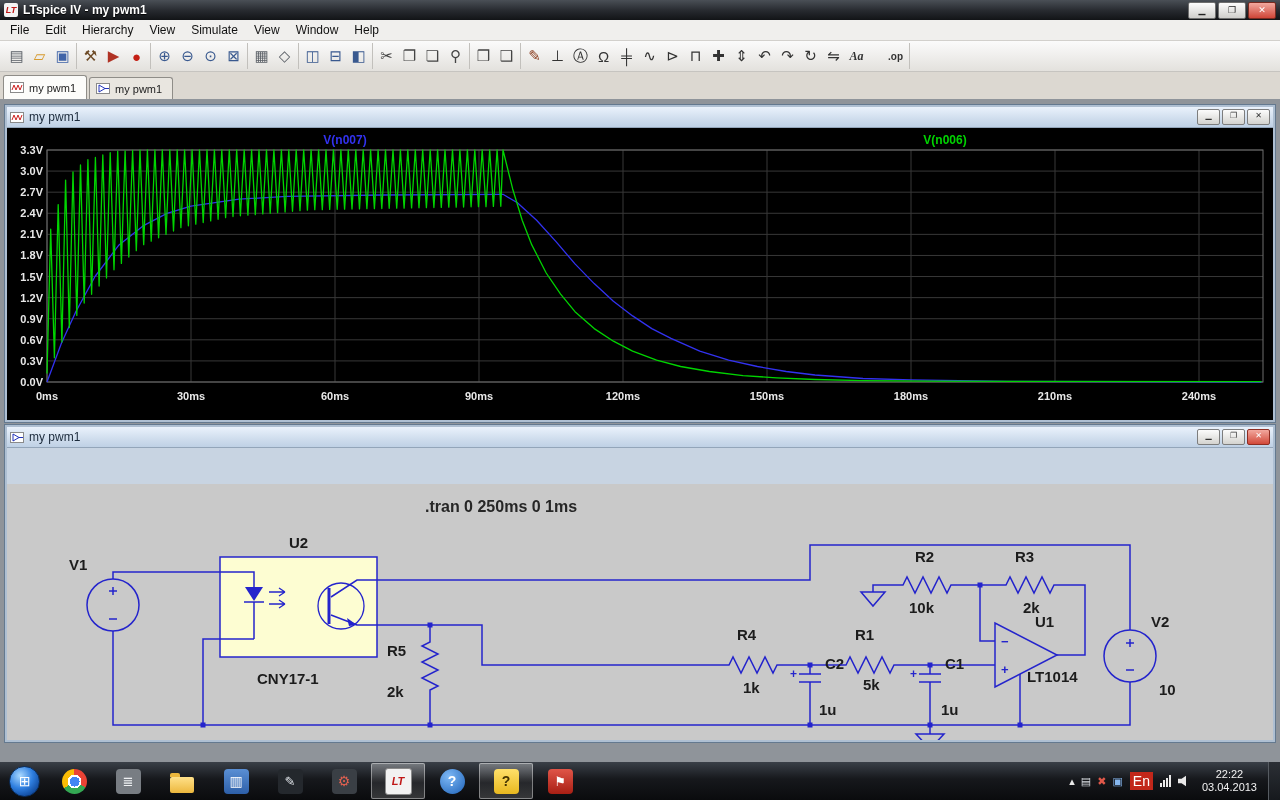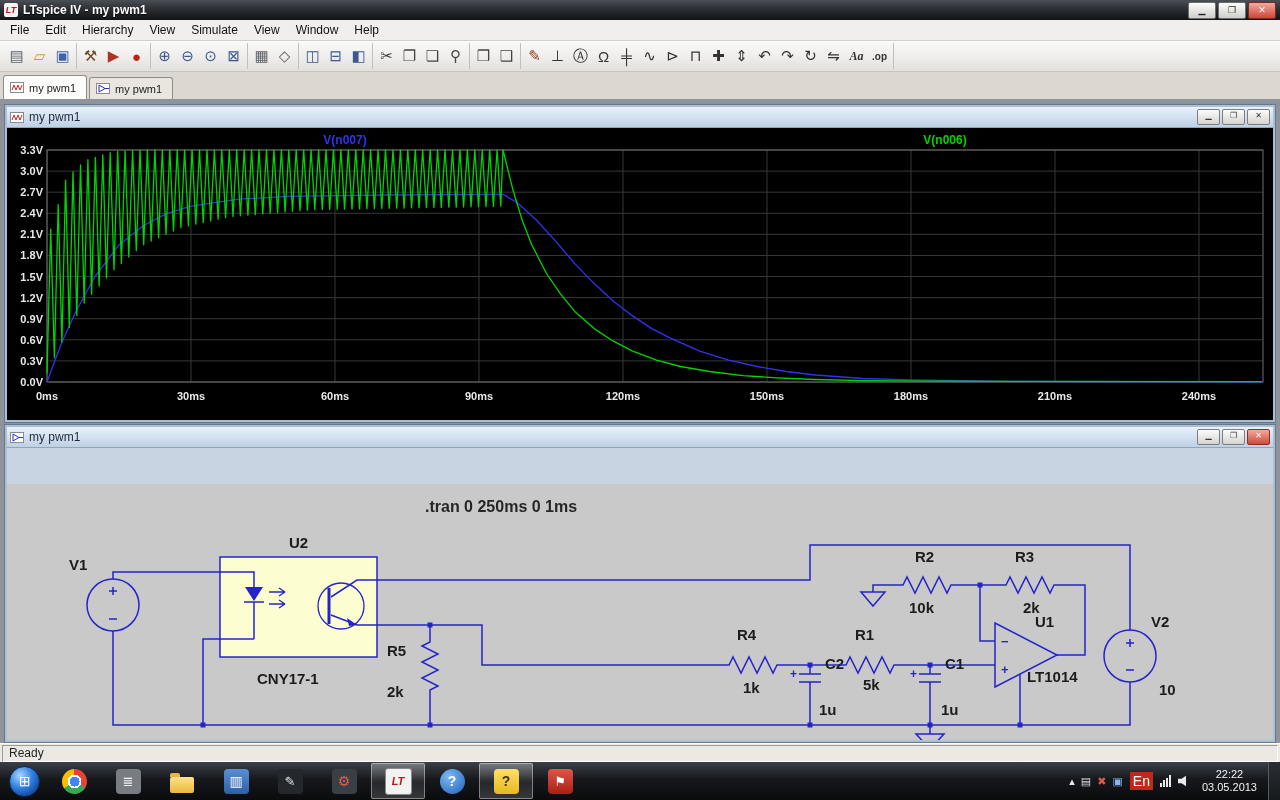--- a/index.html
+++ b/index.html
@@ -15,21 +15,21 @@
 
   
   .menubar{position:absolute;top:20px;left:0;right:0;height:20px;background:#f0efed;border-bottom:1px solid #d2d0cc;display:flex;align-items:center;padding-left:2px;}
   .menu-item{padding:2px 8px;font-size:12px;color:#111;}
 
   
   .toolbar{position:absolute;top:41px;left:0;right:0;height:30px;background:linear-gradient(#fbfbfb,#e3e1dd);border-bottom:1px solid #c6c4c0;display:flex;align-items:center;padding:0 3px;}
   .tb-group{display:flex;align-items:center;height:26px;padding:0 2px;border-right:1px solid #c2c0bc;}
   .tool-btn{width:23px;height:23px;display:flex;align-items:center;justify-content:center;font-size:15px;cursor:default;}
   .tool-btn.txt{font-size:12px;font-weight:bold;font-style:italic;font-family:"Liberation Serif",serif;}
-  .tool-btn.op{font-size:10px;font-weight:bold;}
+  .tool-btn.op{font-size:10px;font-weight:bold;margin-left:16px;}
 
   
   .tabbar{position:absolute;top:72px;left:0;right:0;height:27px;background:#dcd8d1;border-bottom:1px solid #9b9891;display:flex;align-items:flex-end;padding-left:3px;}
   .tab{display:flex;align-items:center;gap:5px;height:21px;padding:0 10px 0 6px;margin-right:2px;border:1px solid #8f8d88;border-bottom:none;border-radius:3px 3px 0 0;background:#e9e6e0;font-size:11px;color:#222;}
   .tab.active{background:#fcfcfب;background:#fcfcfa;height:23px;}
   .tab-ic{display:flex;align-items:center;}
 
   
   .mdi{position:absolute;top:99px;left:0;width:1280px;height:644px;background:#8f949a;}
   .child-window{position:absolute;left:4px;width:1270px;background:#c8d4e2;border:1px solid #64798f;box-shadow:inset 0 0 0 2px #aebfd2;}
@@ -381,23 +381,20 @@
             <rect x="800.5" y="238.5" width="5" height="5"></rect>
             <rect x="920.5" y="238.5" width="5" height="5"></rect>
             <rect x="1010.5" y="238.5" width="5" height="5"></rect>
             <rect x="193.5" y="238.5" width="5" height="5"></rect>
           </g>
         </svg>
       </div>
     </div>
   </div>
 
-  <div class="statusbar">
-    <div class="status-cell">Ready</div>
-  </div>
 
   <div class="taskbar">
     <div class="start-orb">⊞</div>
     <div id="task-items">
         <div class="tb-item">
           <div class="ticon k-chrome"></div>
         </div>
         <div class="tb-item">
           <div class="ticon k-grayapp">≣</div>
         </div>
@@ -436,19 +433,19 @@
       <span class="en-badge" id="en-badge">En</span>
       <span class="net">
           <span></span>
           <span></span>
           <span></span>
           <span></span>
         </span>
       <span class="spk"></span>
       <div class="clock">
         <div>22:22</div>
-        <div>03.05.2013</div>
+        <div>03.04.2013</div>
       </div>
       <div class="show-desktop"></div>
     </div>
   </div>
 
 </div>
 
 </body></html>

